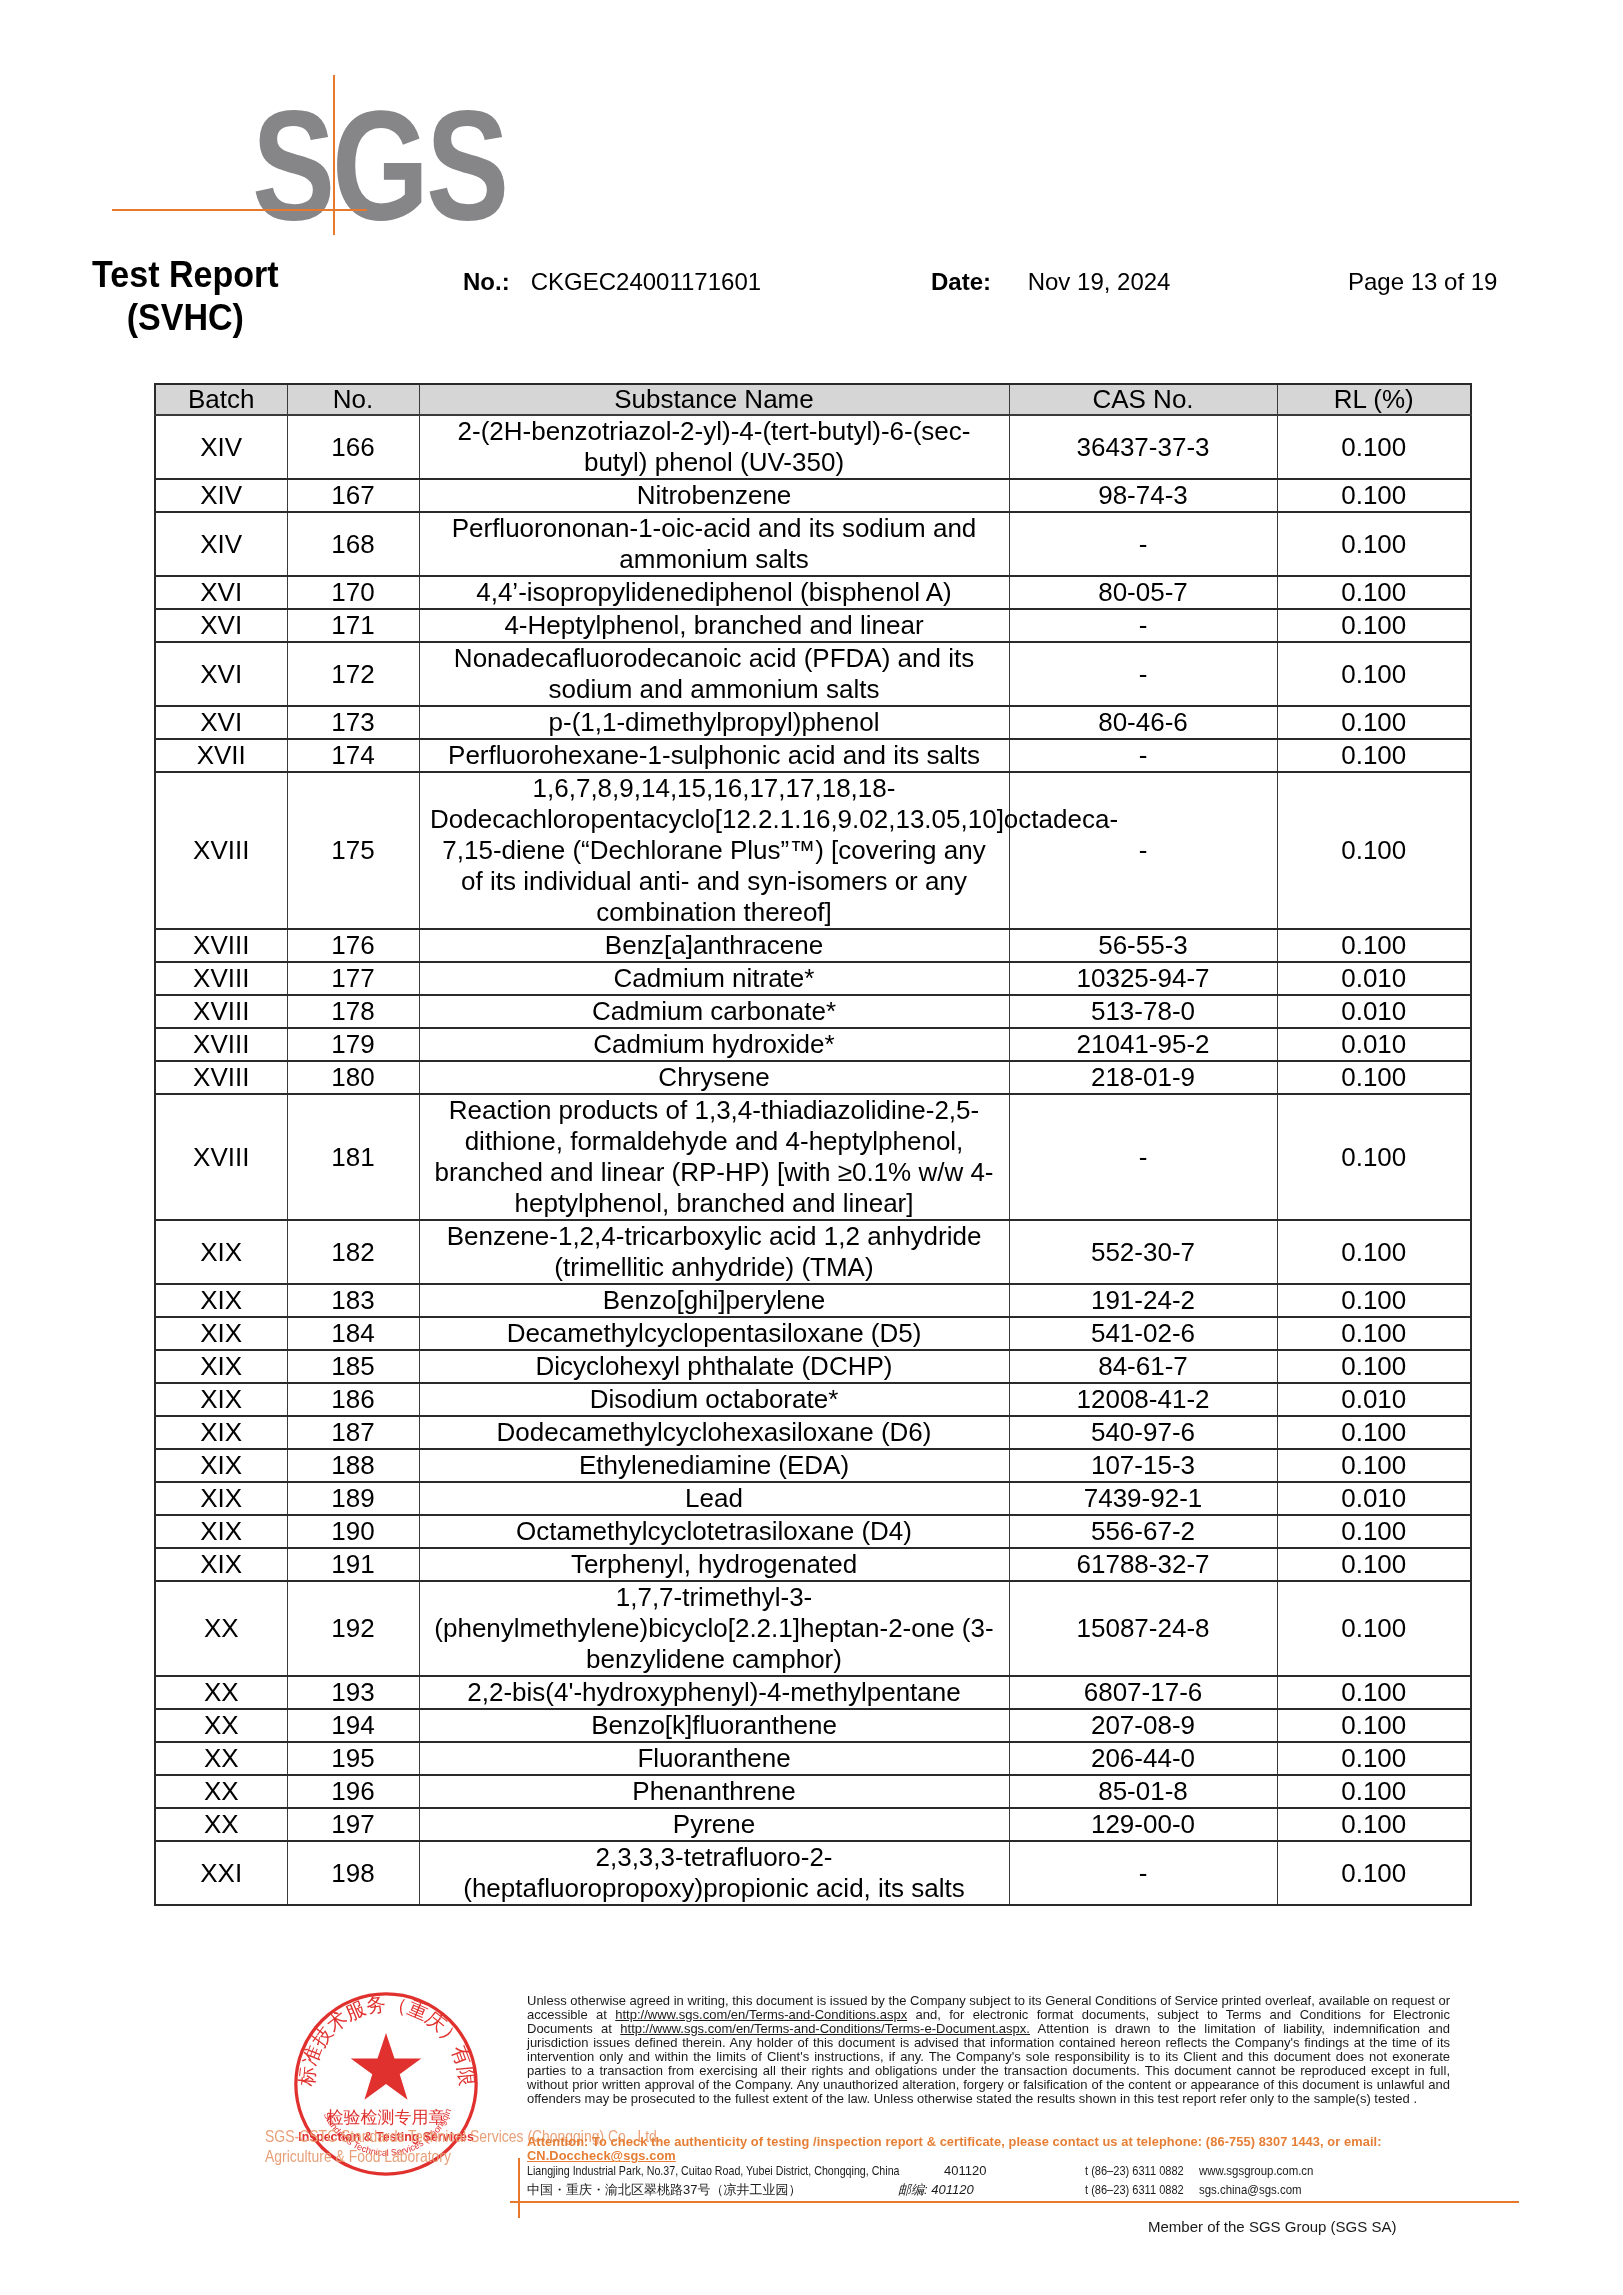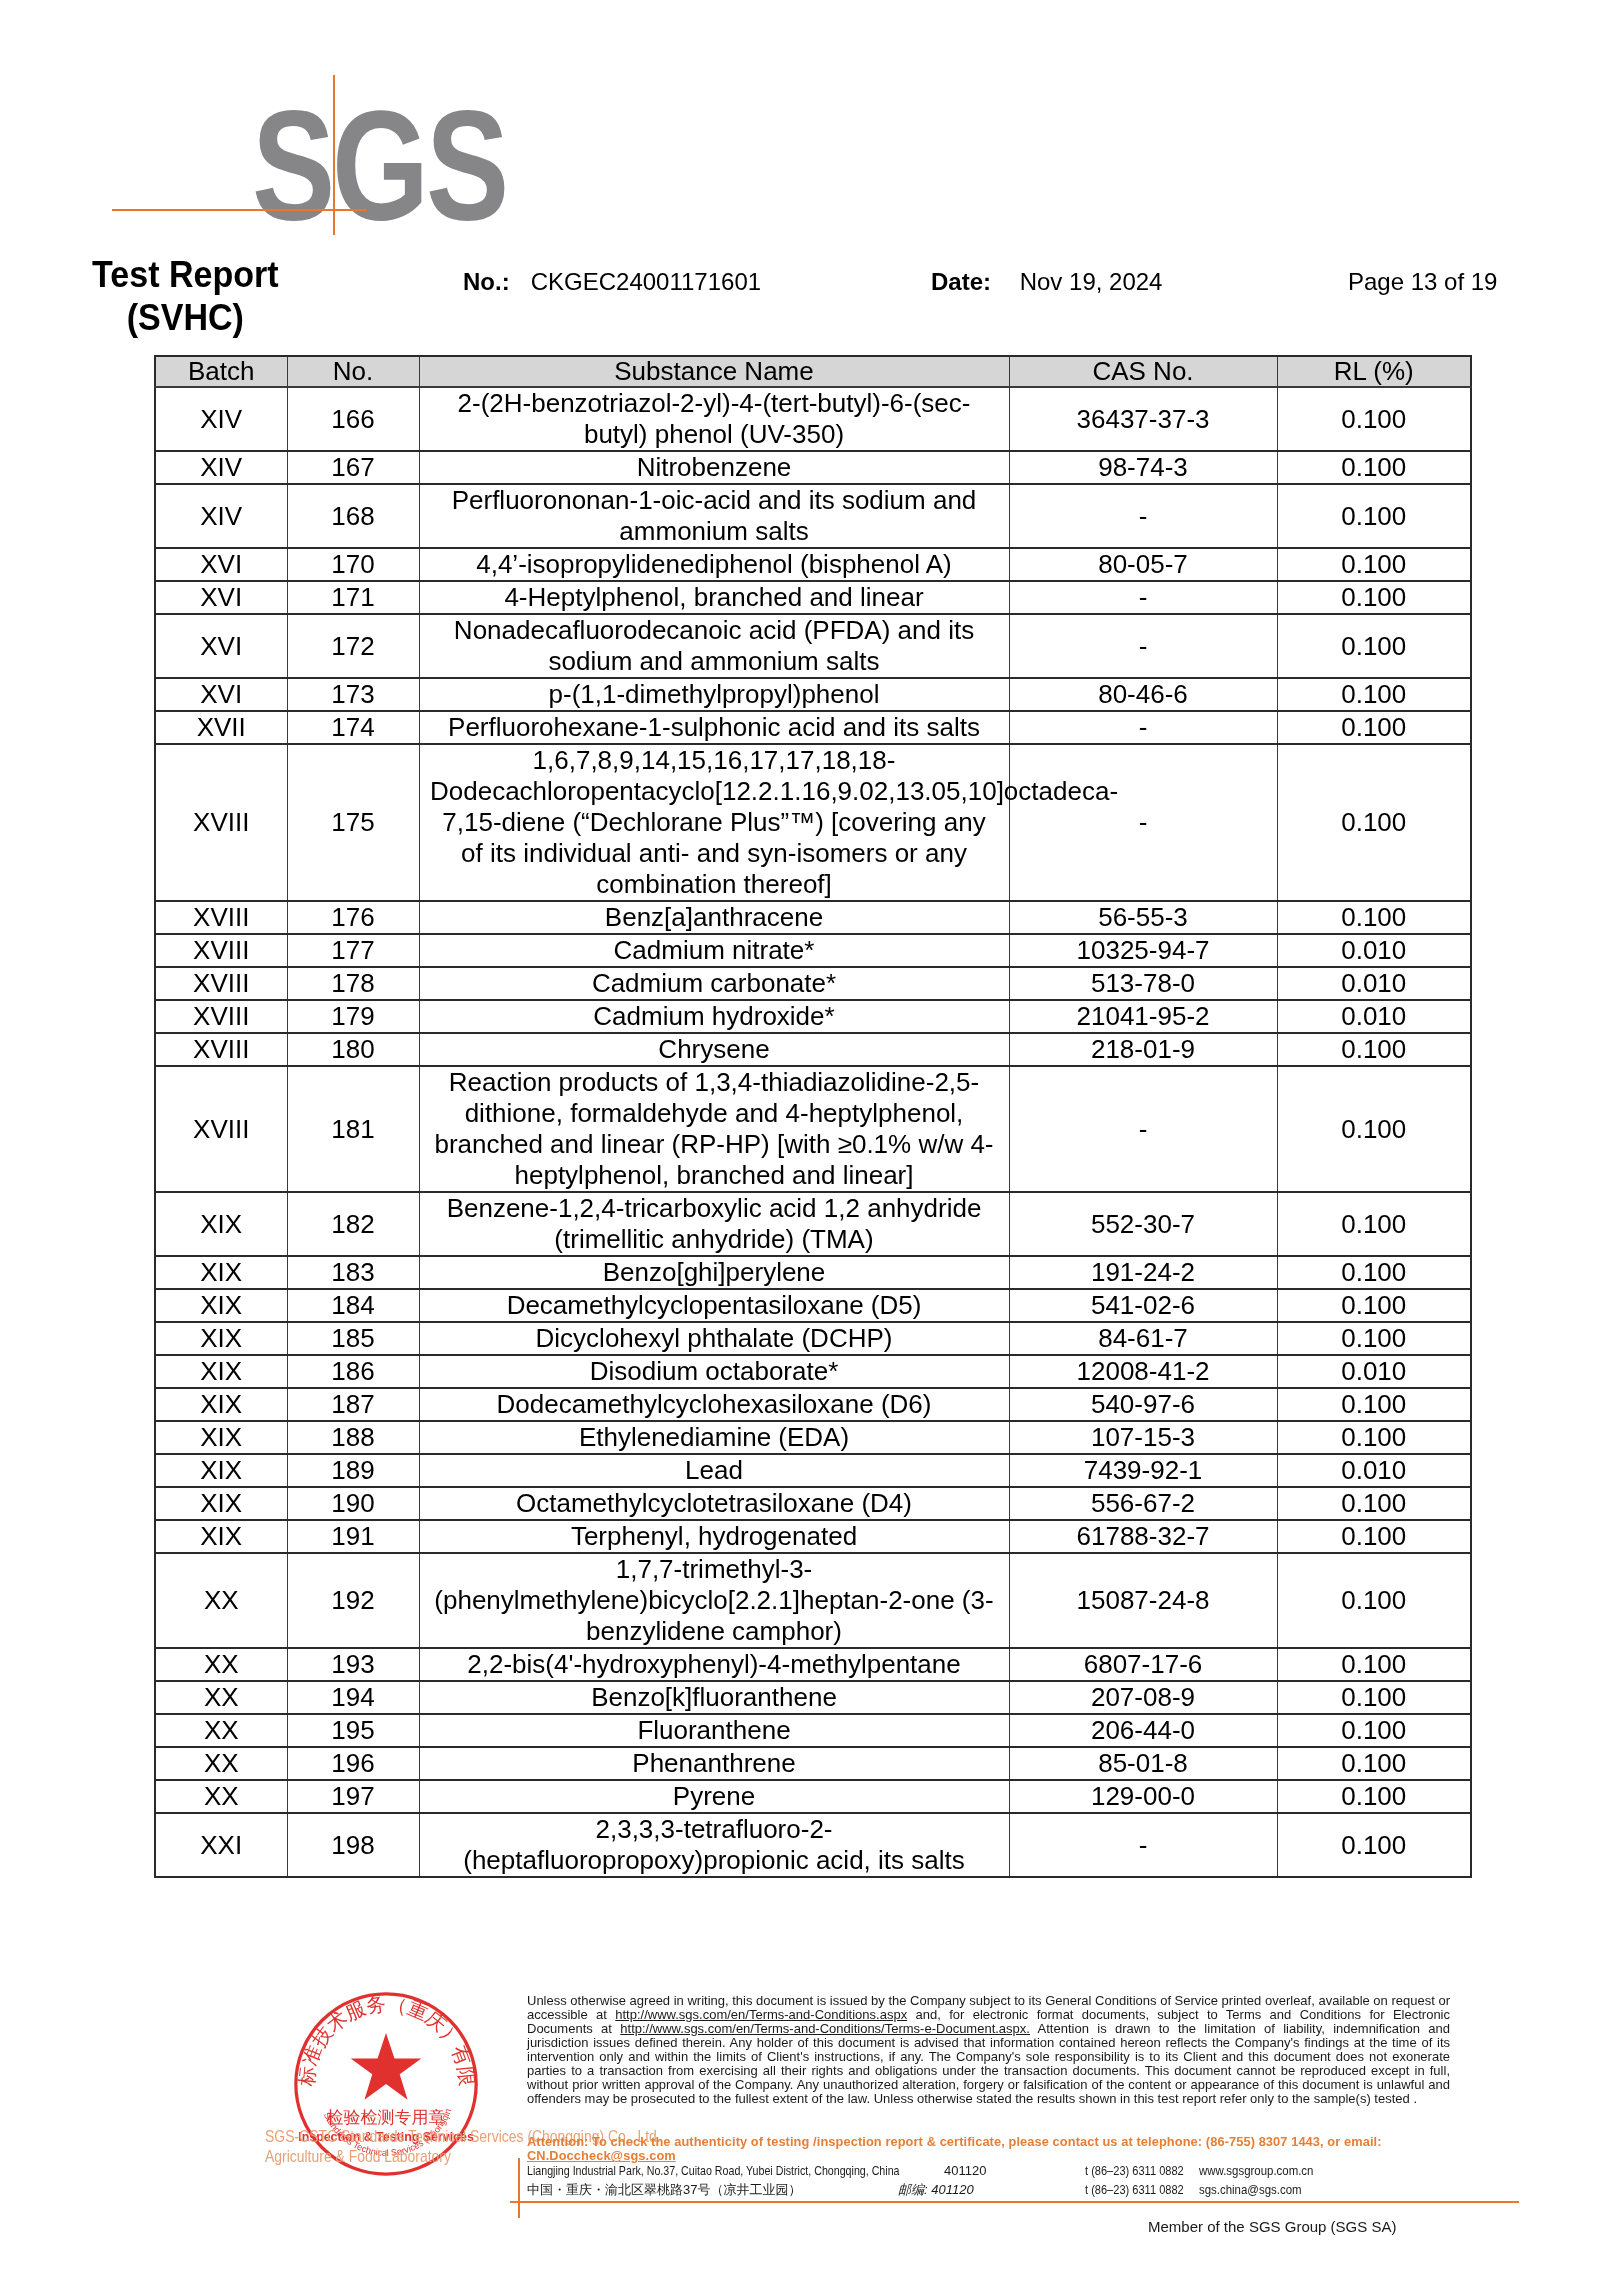--- a/index.html
+++ b/index.html
@@ -21,21 +21,21 @@
   .hdr-field b { font-weight:700; }
 
   
   table.svhc { position:absolute; left:154px; top:355px; width:1315px; border-collapse:collapse;
                table-layout:fixed; font-size:26px; }
   table.svhc th, table.svhc td { border:1.3px solid #3a3a3a; text-align:center; vertical-align:middle;
                padding:0 3.9px; line-height:31px; font-weight:400; }
   table.svhc th { background:#d6d6d6; height:29.4px; line-height:29.4px; border-bottom:2px solid #3a3a3a; }
   table.svhc tr.row td { border-top:2.6px solid #2a2a2a; }
   table.svhc tr.row:first-child td { border-top:1.3px solid #3a3a3a; }
-  table.svhc { border:2px solid #2a2a2a; }
+  table.svhc { border:2px solid #2a2a2a;margin-top:28px; }
   table.svhc td.name { padding:0 10.5px; }
 
   
   .stamp { position:absolute; left:288px; top:1986px; width:196px; height:196px; }
   .stamp-lab { position:absolute; left:265px; top:2127px; color:#e8a078; font-size:17px; line-height:20px;
                transform:scaleX(0.82); transform-origin:left top; white-space:nowrap; }
   .legal { position:absolute; left:527px; top:1994px; width:923px; font-size:13px; line-height:14px;
            text-align:justify; color:#1a1a1a; }
   .legal a { color:#1a1a1a; text-decoration:underline; }
   .attention { position:absolute; left:527px; top:2135px; width:929px; font-size:12.8px; line-height:14.4px;
@@ -58,21 +58,21 @@
 <div class="hdr-title">
   <div>Test Report</div>
   <div>(SVHC)</div>
 </div>
 <div class="hdr-field" style="left:463px;">
   <b>No.:</b>
   <span style="margin-left:14.4px">CKGEC24001171601</span>
 </div>
 <div class="hdr-field" style="left:931px;">
   <b>Date:</b>
-  <span style="margin-left:22px">Nov 19, 2024</span>
+  <span style="margin-left:30px">Nov 19, 2024</span>
 </div>
 <div class="hdr-field" style="left:1348px;">Page 13 of 19</div>
 
 <table class="svhc">
   <colgroup>
     <col style="width:132px">
       <col style="width:132px">
       <col style="width:590px">
       <col style="width:268px">
       <col style="width:194px">

